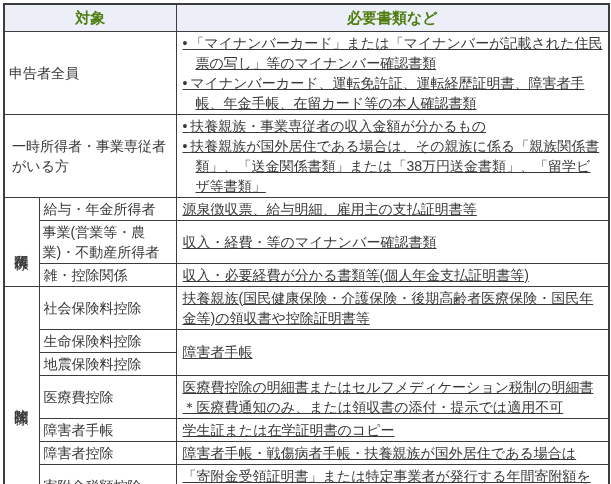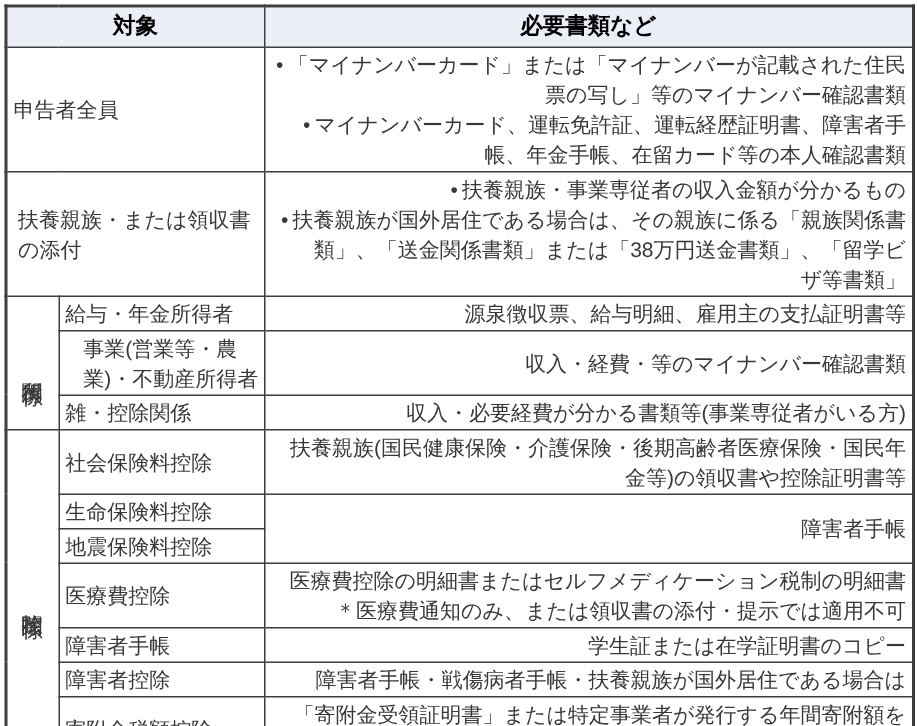--- a/index.html
+++ b/index.html
@@ -24,31 +24,31 @@
     border: 1px solid #3d3d3d;
     font-size: 14px;
     color: #383838;
     line-height: 20px;
     padding: 1px 4px;
     vertical-align: middle;
     overflow: hidden;
   }
   th.hdr {
     background: #edeff8;
-    color: #000000;
+    color: #4d7c0f;
     font-weight: bold;
     font-size: 15px;
     text-align: center;
     height: 27px;
     padding: 2px;
   }
   td.label { text-align: left; }
   td.label-left { text-align: left; padding-left: 7px; padding-right: 4px; }
-  td.sub-left { text-align: left; padding-left: 16px; padding-right: 2px; }
-  td.content { text-align: right; padding-left: 6px; padding-right: 4px; }
+  td.sub-left { text-align: left; padding-left: 3px; padding-right: 2px; }
+  td.content { text-align: left; padding-left: 6px; padding-right: 4px; text-decoration: underline; }
   td.group-cell { text-align: center; padding: 0; }
   .vtext {
     writing-mode: vertical-rl;
     text-orientation: upright;
     letter-spacing: 1px;
     font-size: 14px;
     color: #383838;
     display: inline-block;
   }
   .bullet {
@@ -79,41 +79,41 @@
 
   <tr class="h-xl">
     <td class="label" colspan="2">申告者全員</td>
     <td class="content">
       <div class="bullet">「マイナンバーカード」または「マイナンバーが記載された住民票の写し」等のマイナンバー確認書類</div>
       <div class="bullet">マイナンバーカード、運転免許証、運転経歴証明書、障害者手帳、年金手帳、在留カード等の本人確認書類</div>
     </td>
   </tr>
 
   <tr class="h-lg">
-    <td class="label-left" colspan="2">扶養親族・または領収書の添付</td>
+    <td class="label-left" colspan="2">一時所得者・事業専従者がいる方</td>
     <td class="content">
       <div class="bullet">扶養親族・事業専従者の収入金額が分かるもの</div>
       <div class="bullet">扶養親族が国外居住である場合は、その親族に係る「親族関係書類」、「送金関係書類」または「38万円送金書類」、「留学ビザ等書類」</div>
     </td>
   </tr>
 
   <tr class="h-sm">
     <td class="group-cell" rowspan="3">
       <span class="vtext">所得関係</span>
     </td>
     <td class="label">給与・年金所得者</td>
     <td class="content">源泉徴収票、給与明細、雇用主の支払証明書等</td>
   </tr>
   <tr class="h-md">
     <td class="sub-left">事業(営業等・農業)・不動産所得者</td>
     <td class="content">収入・経費・等のマイナンバー確認書類</td>
   </tr>
   <tr class="h-sm">
     <td class="label">雑・控除関係</td>
-    <td class="content">収入・必要経費が分かる書類等(事業専従者がいる方)</td>
+    <td class="content">収入・必要経費が分かる書類等(個人年金支払証明書等)</td>
   </tr>
 
   <tr class="h-md">
     <td class="group-cell" rowspan="7">
       <span class="vtext">控除関係</span>
     </td>
     <td class="label">社会保険料控除</td>
     <td class="content">扶養親族(国民健康保険・介護保険・後期高齢者医療保険・国民年金等)の領収書や控除証明書等</td>
   </tr>
   <tr class="h-sm">

